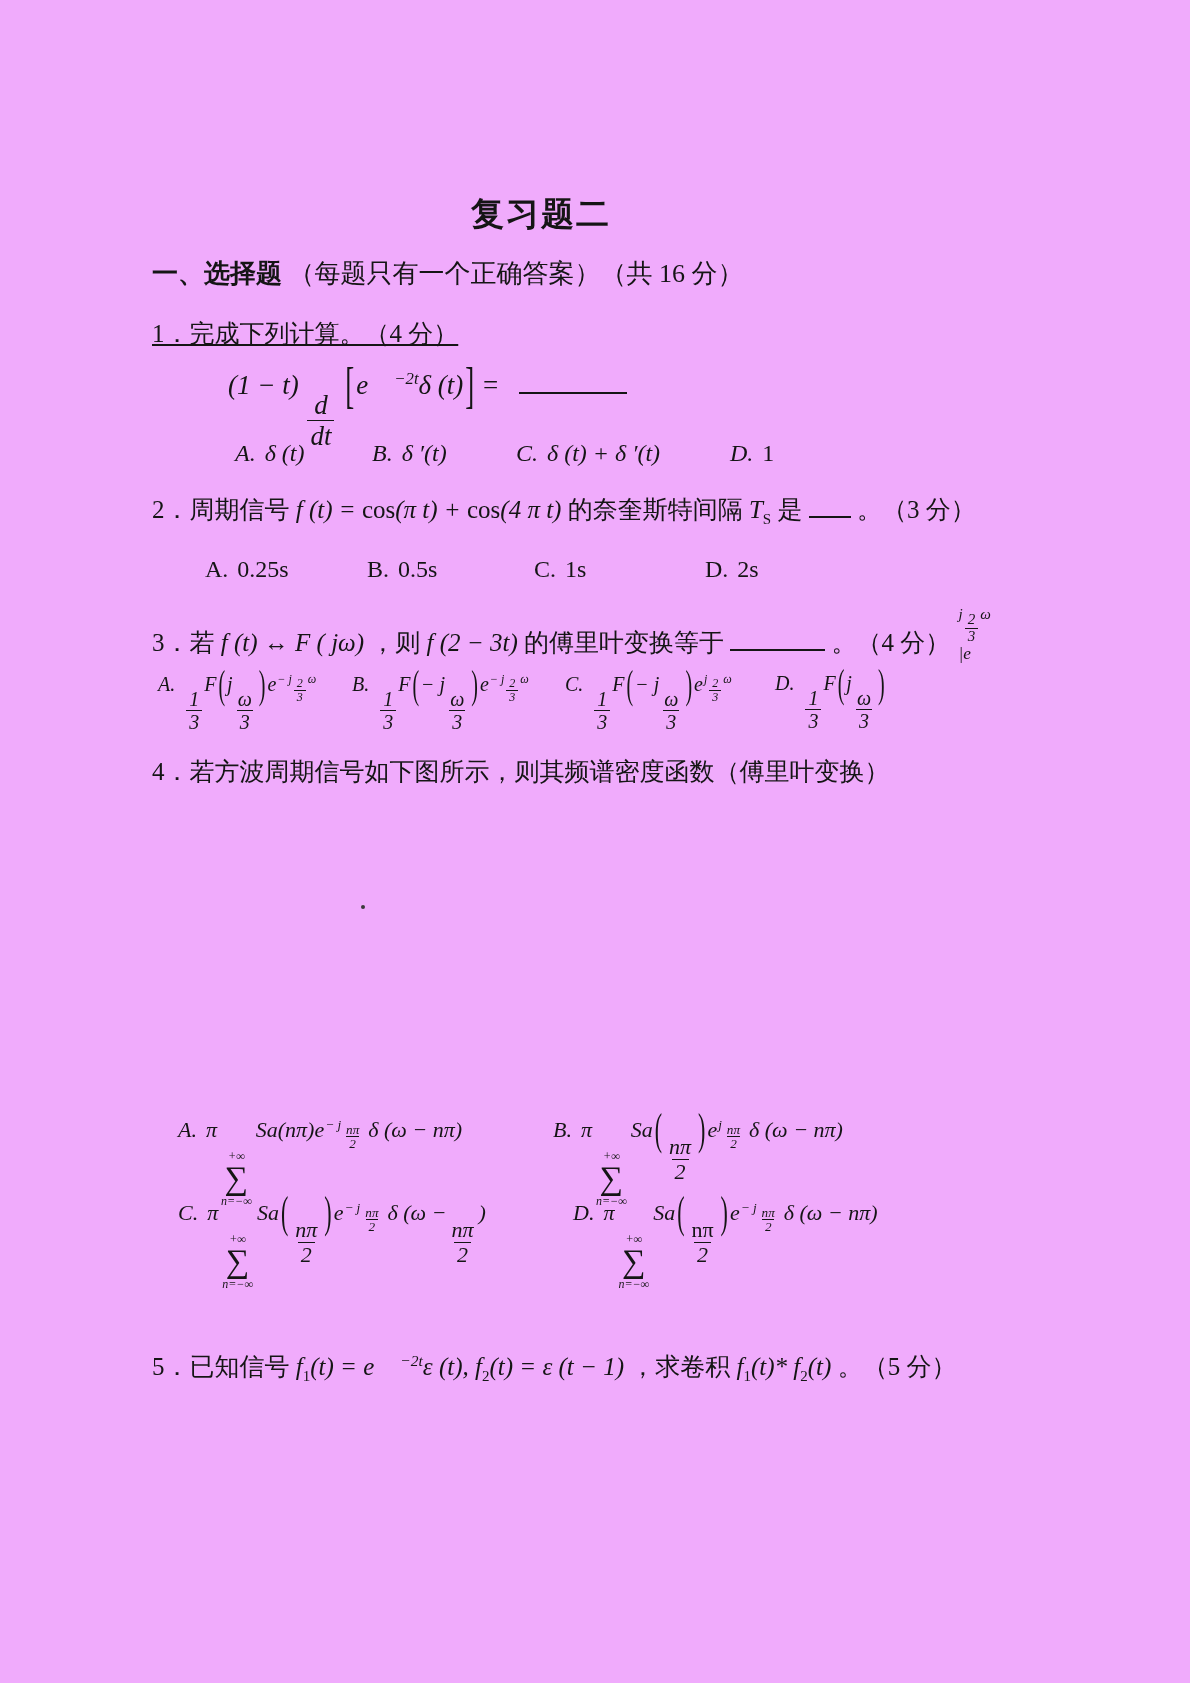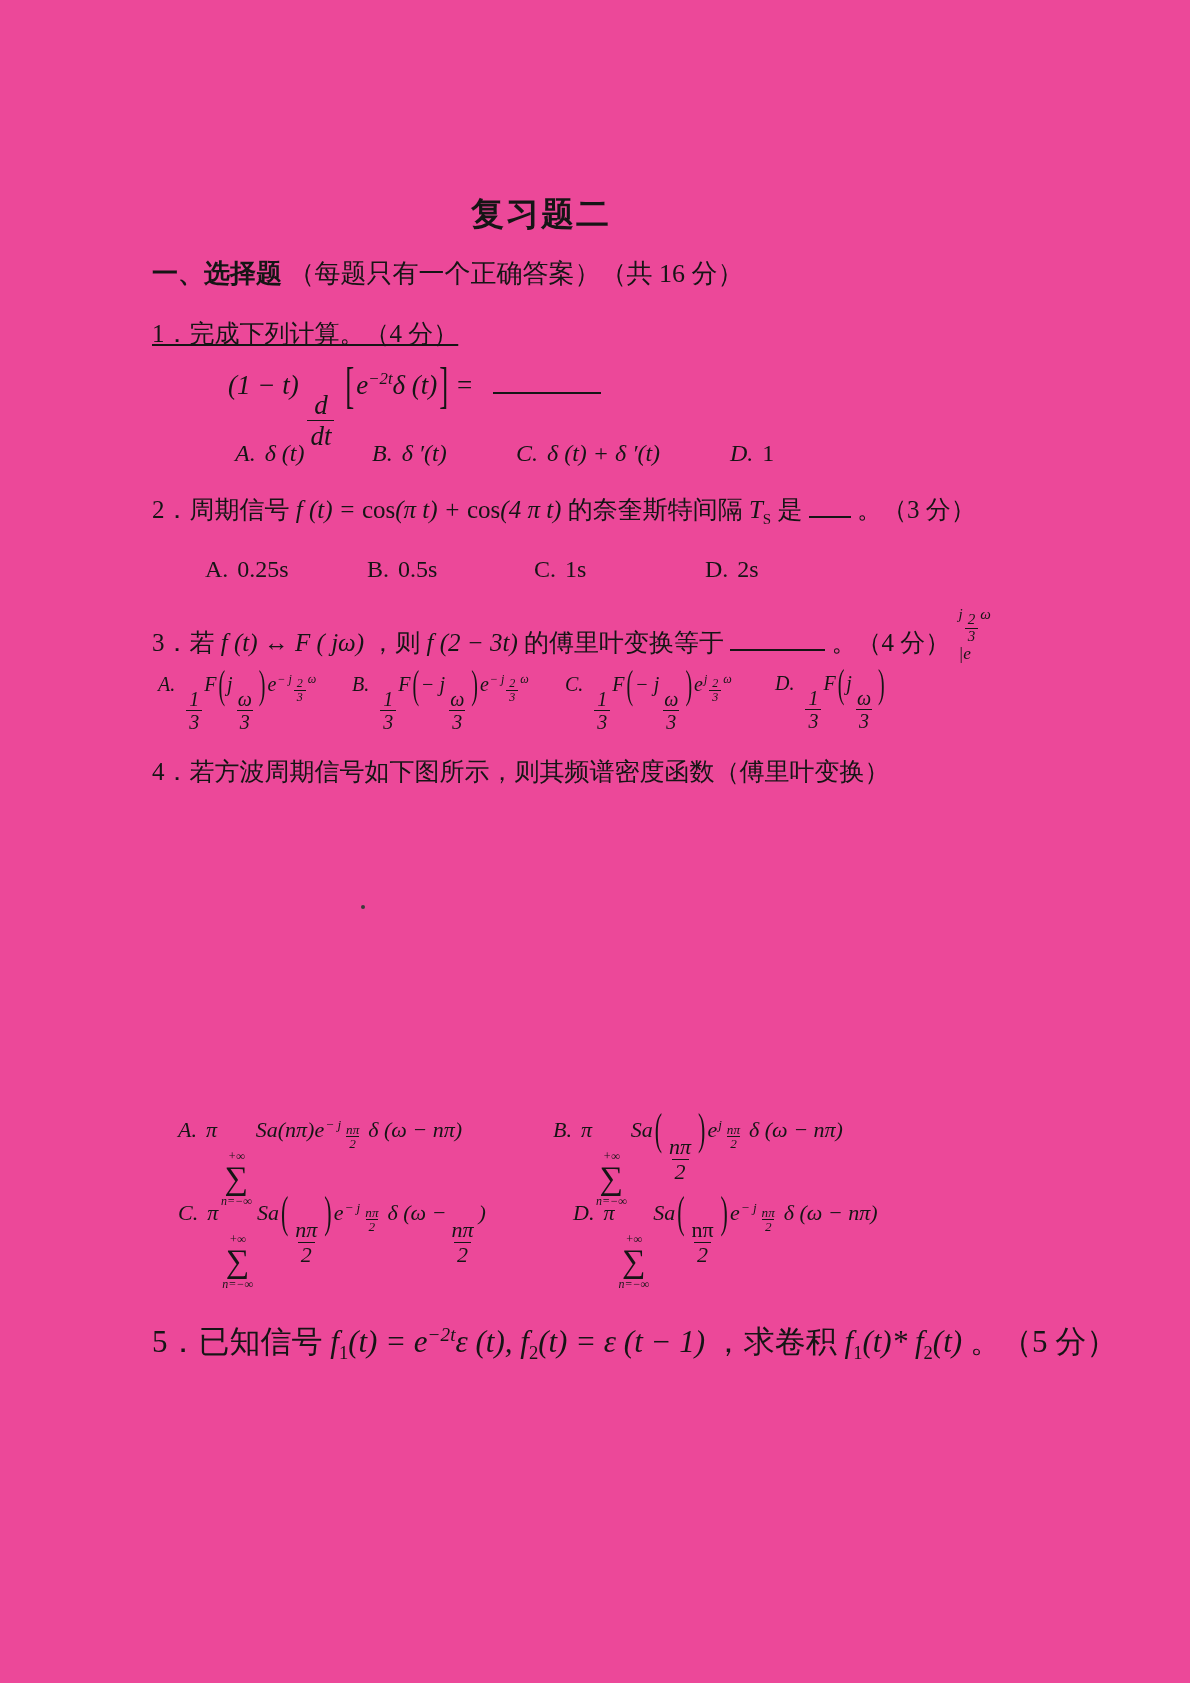--- a/index.html
+++ b/index.html
@@ -1,33 +1,33 @@
 <!DOCTYPE html>
 <html><head>
 <meta charset="utf-8">
 <style>
   html,body{margin:0;padding:0;background:#fff;}
   .page{
     position:relative;
     width:1190px;height:1683px;
-    background:#ec4899;
+    background:#f0abfc;
     color:#151515;
     font-family:"Liberation Serif","DejaVu Serif",serif;
     overflow:hidden;
   }
   .row{position:absolute;left:152px;white-space:nowrap;}
   .title{
     position:absolute;top:192px;left:152px;width:778px;
     text-align:center;font-size:33px;font-weight:bold;letter-spacing:2px;
   }
   .cn{font-style:normal;}
   .bold{font-weight:bold;}
   .math{font-style:italic;}
   .rm{font-style:normal;}
-  sup{font-size:62%;}
+  sup{font-size:62%;margin-left:26px;}
   sub{font-size:60%;font-style:normal;}
   
   .frac{display:inline-flex;flex-direction:column;align-items:center;
         line-height:1.12;vertical-align:-0.75em;margin:0 2px;}
   .frac .fnum{padding:0 3px;}
   .frac .fden{border-top:1.6px solid #151515;padding:0 3px;}
   .frac.tiny{line-height:1.05;vertical-align:-0.35em;}
   
   .bigp{display:inline-block;transform:scaleY(2.0);font-weight:300;
         font-style:normal;margin:0 2px;}
@@ -211,21 +211,21 @@
         </span><span>Sa</span><span class="bigp">(</span><span class="frac">
           <span class="fnum rm">nπ</span>
           <span class="fden">2</span>
         </span><span class="bigp">)</span><span>e</span><span class="exp"><span>− j</span><span class="frac tiny">
             <span class="fnum">nπ</span>
             <span class="fden">2</span>
           </span></span><span style="margin-left:4px;">δ (ω − nπ)</span></span>
   </div>
 
 
-  <div class="row" style="top:1321px;font-size:31px;">
+  <div class="row" style="top:1350px;font-size:25px;">
     <span class="cn">5．已知信号</span>
     <span class="math"><span>f</span><sub>1</sub><span>(t) = e</span><sup>−2t</sup><span>ε (t),</span></span>
     <span class="math"><span>f</span><sub>2</sub><span>(t) = ε (t − 1)</span></span>
     <span class="cn">，求卷积</span>
     <span class="math"><span>f</span><sub>1</sub><span>(t)* </span><span>f</span><sub>2</sub><span>(t)</span></span>
     <span class="cn">。（5 分）</span>
   </div>
 
 </div>
 

